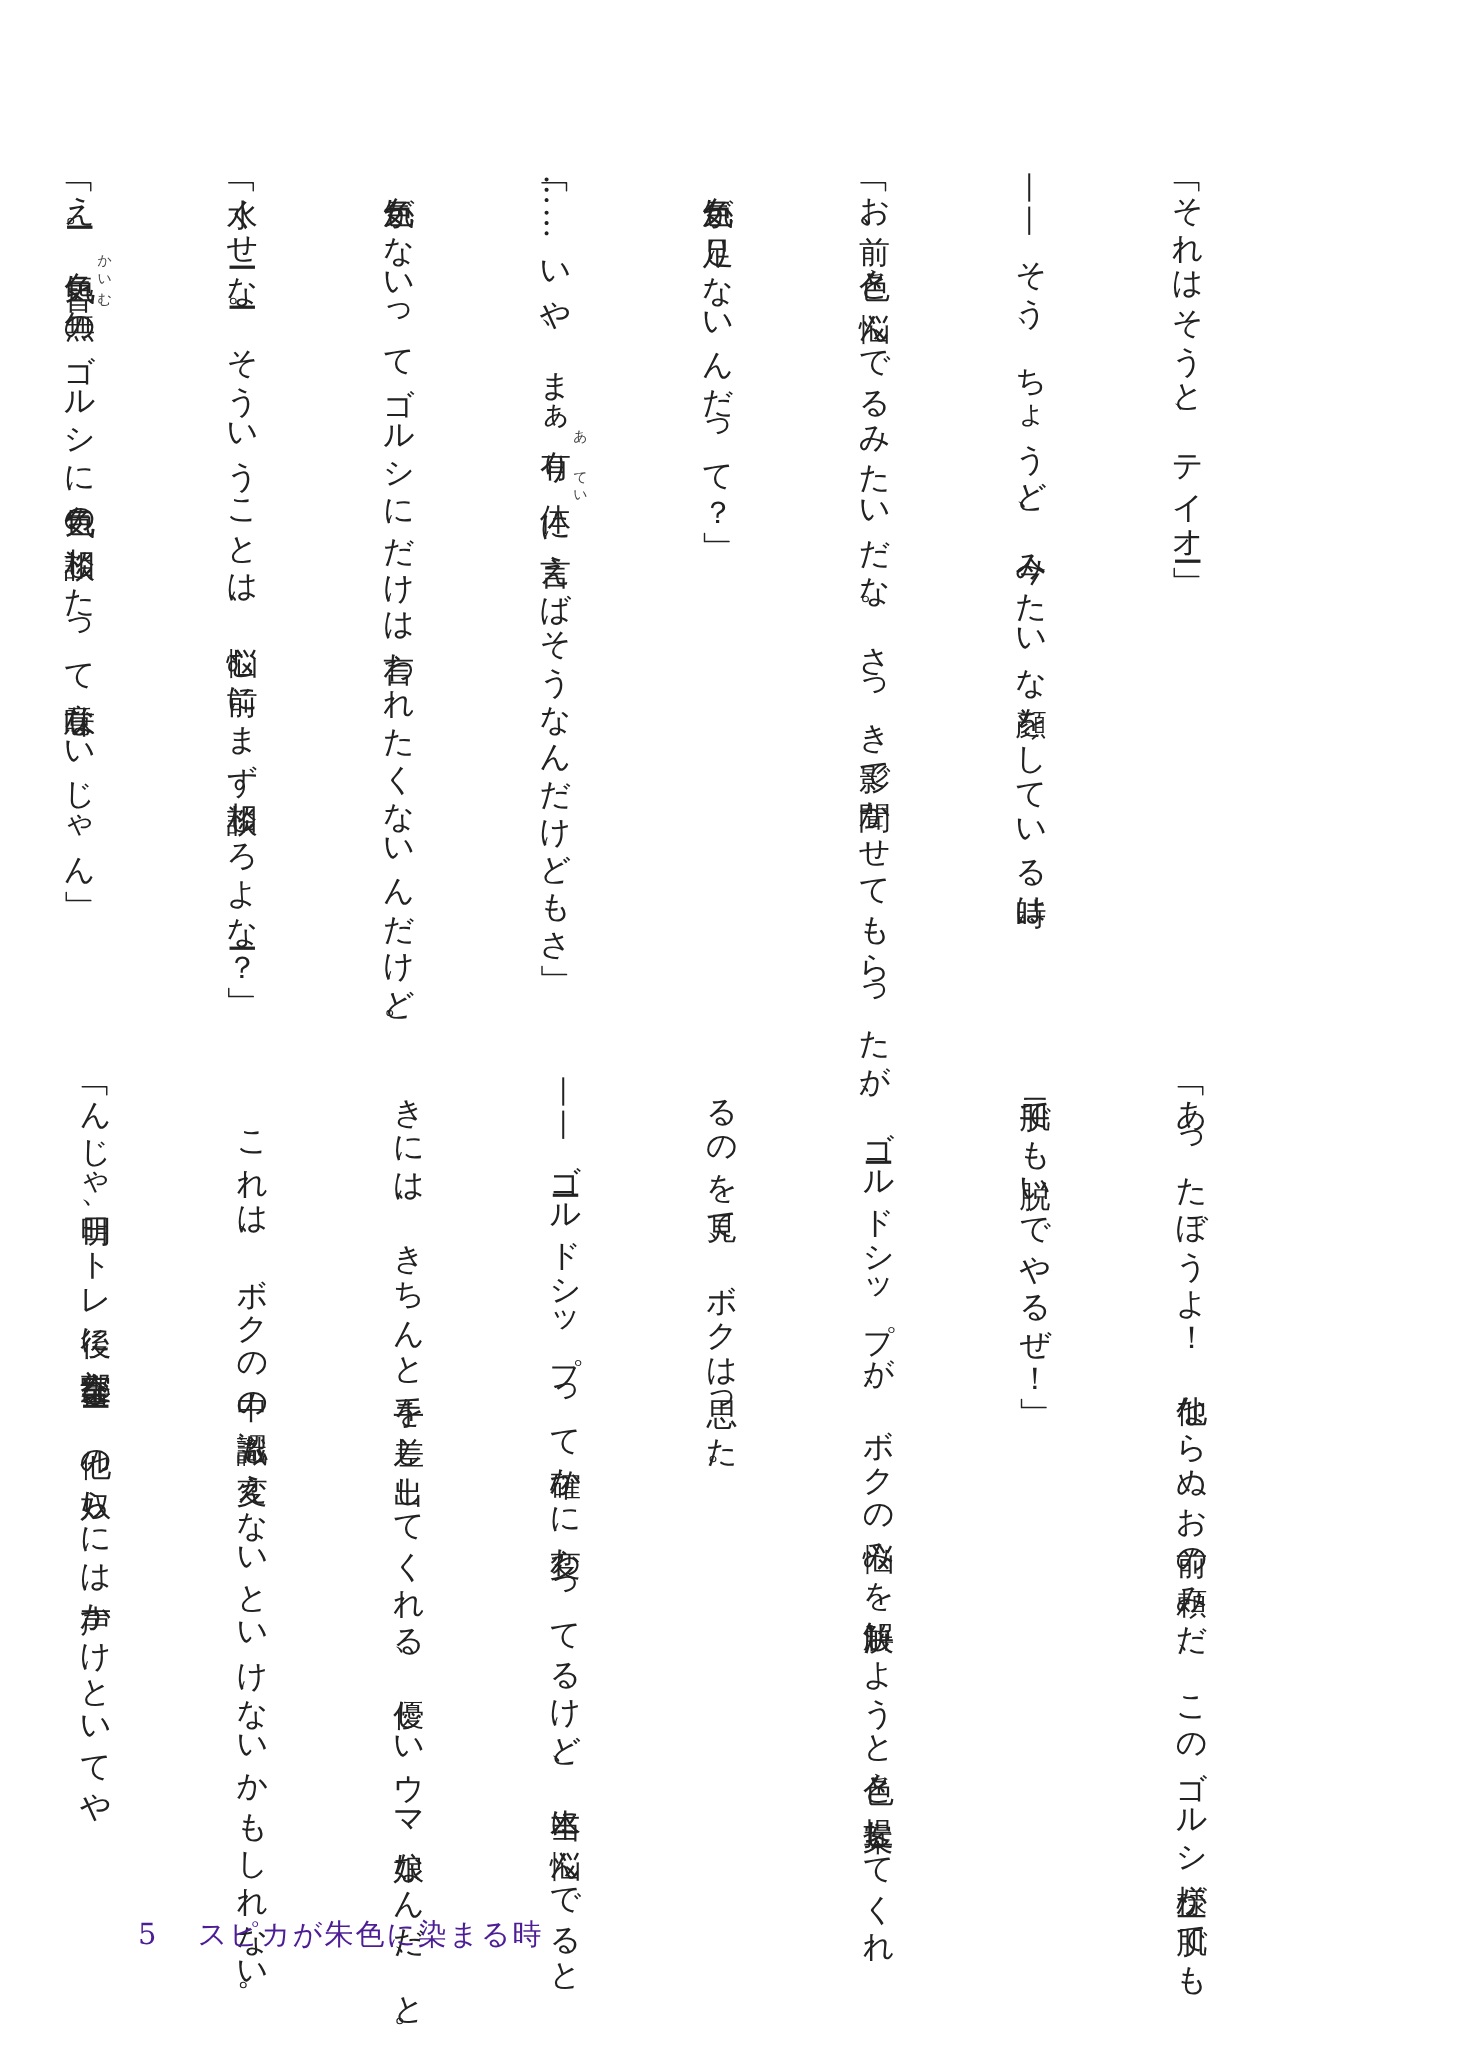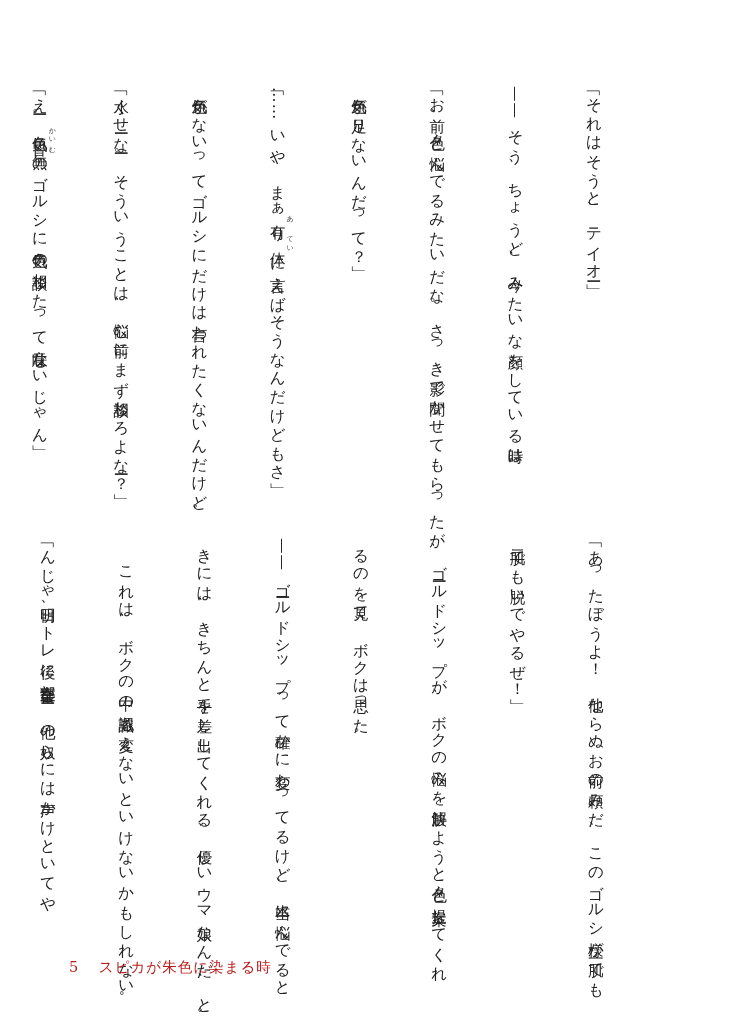--- a/index.html
+++ b/index.html
@@ -7,21 +7,21 @@
          font-family: "DejaVu Serif", "Liberation Serif", serif; color: #222222; }
   .page { position: absolute; left: 0; top: 0; width: 730px; height: 1024px; background: #fff; }
   .block { position: absolute; writing-mode: vertical-rl; -webkit-writing-mode: vertical-rl;
            font-size: 15.5px; line-height: 26.1px; letter-spacing: 1.1px;
            text-orientation: mixed; white-space: pre; }
   .block .line { display: block; }
   .top-block { right: 71px; top: 86px; height: 420px; }
   .bottom-block { right: 69px; top: 538px; height: 420px; }
   ruby rt { font-size: 7px; color: #444; }
   .footer { position: absolute; left: 69px; top: 958px; font-size: 14.5px; letter-spacing: 1px;
-            font-family: "DejaVu Serif", "Liberation Serif", serif; color: #b91c1c; }
+            font-family: "DejaVu Serif", "Liberation Serif", serif; color: #4c1d95; }
   .footer .page-num { margin-right: 14px; }
 </style>
 </head>
 <body>
 
 <div class="page">
 
   <div class="block top-block">
     <span class="line">「それはそうと、テイオー」</span>
     <span class="line">——そう、ちょうど、今みたいな顔をしている時は。</span>

